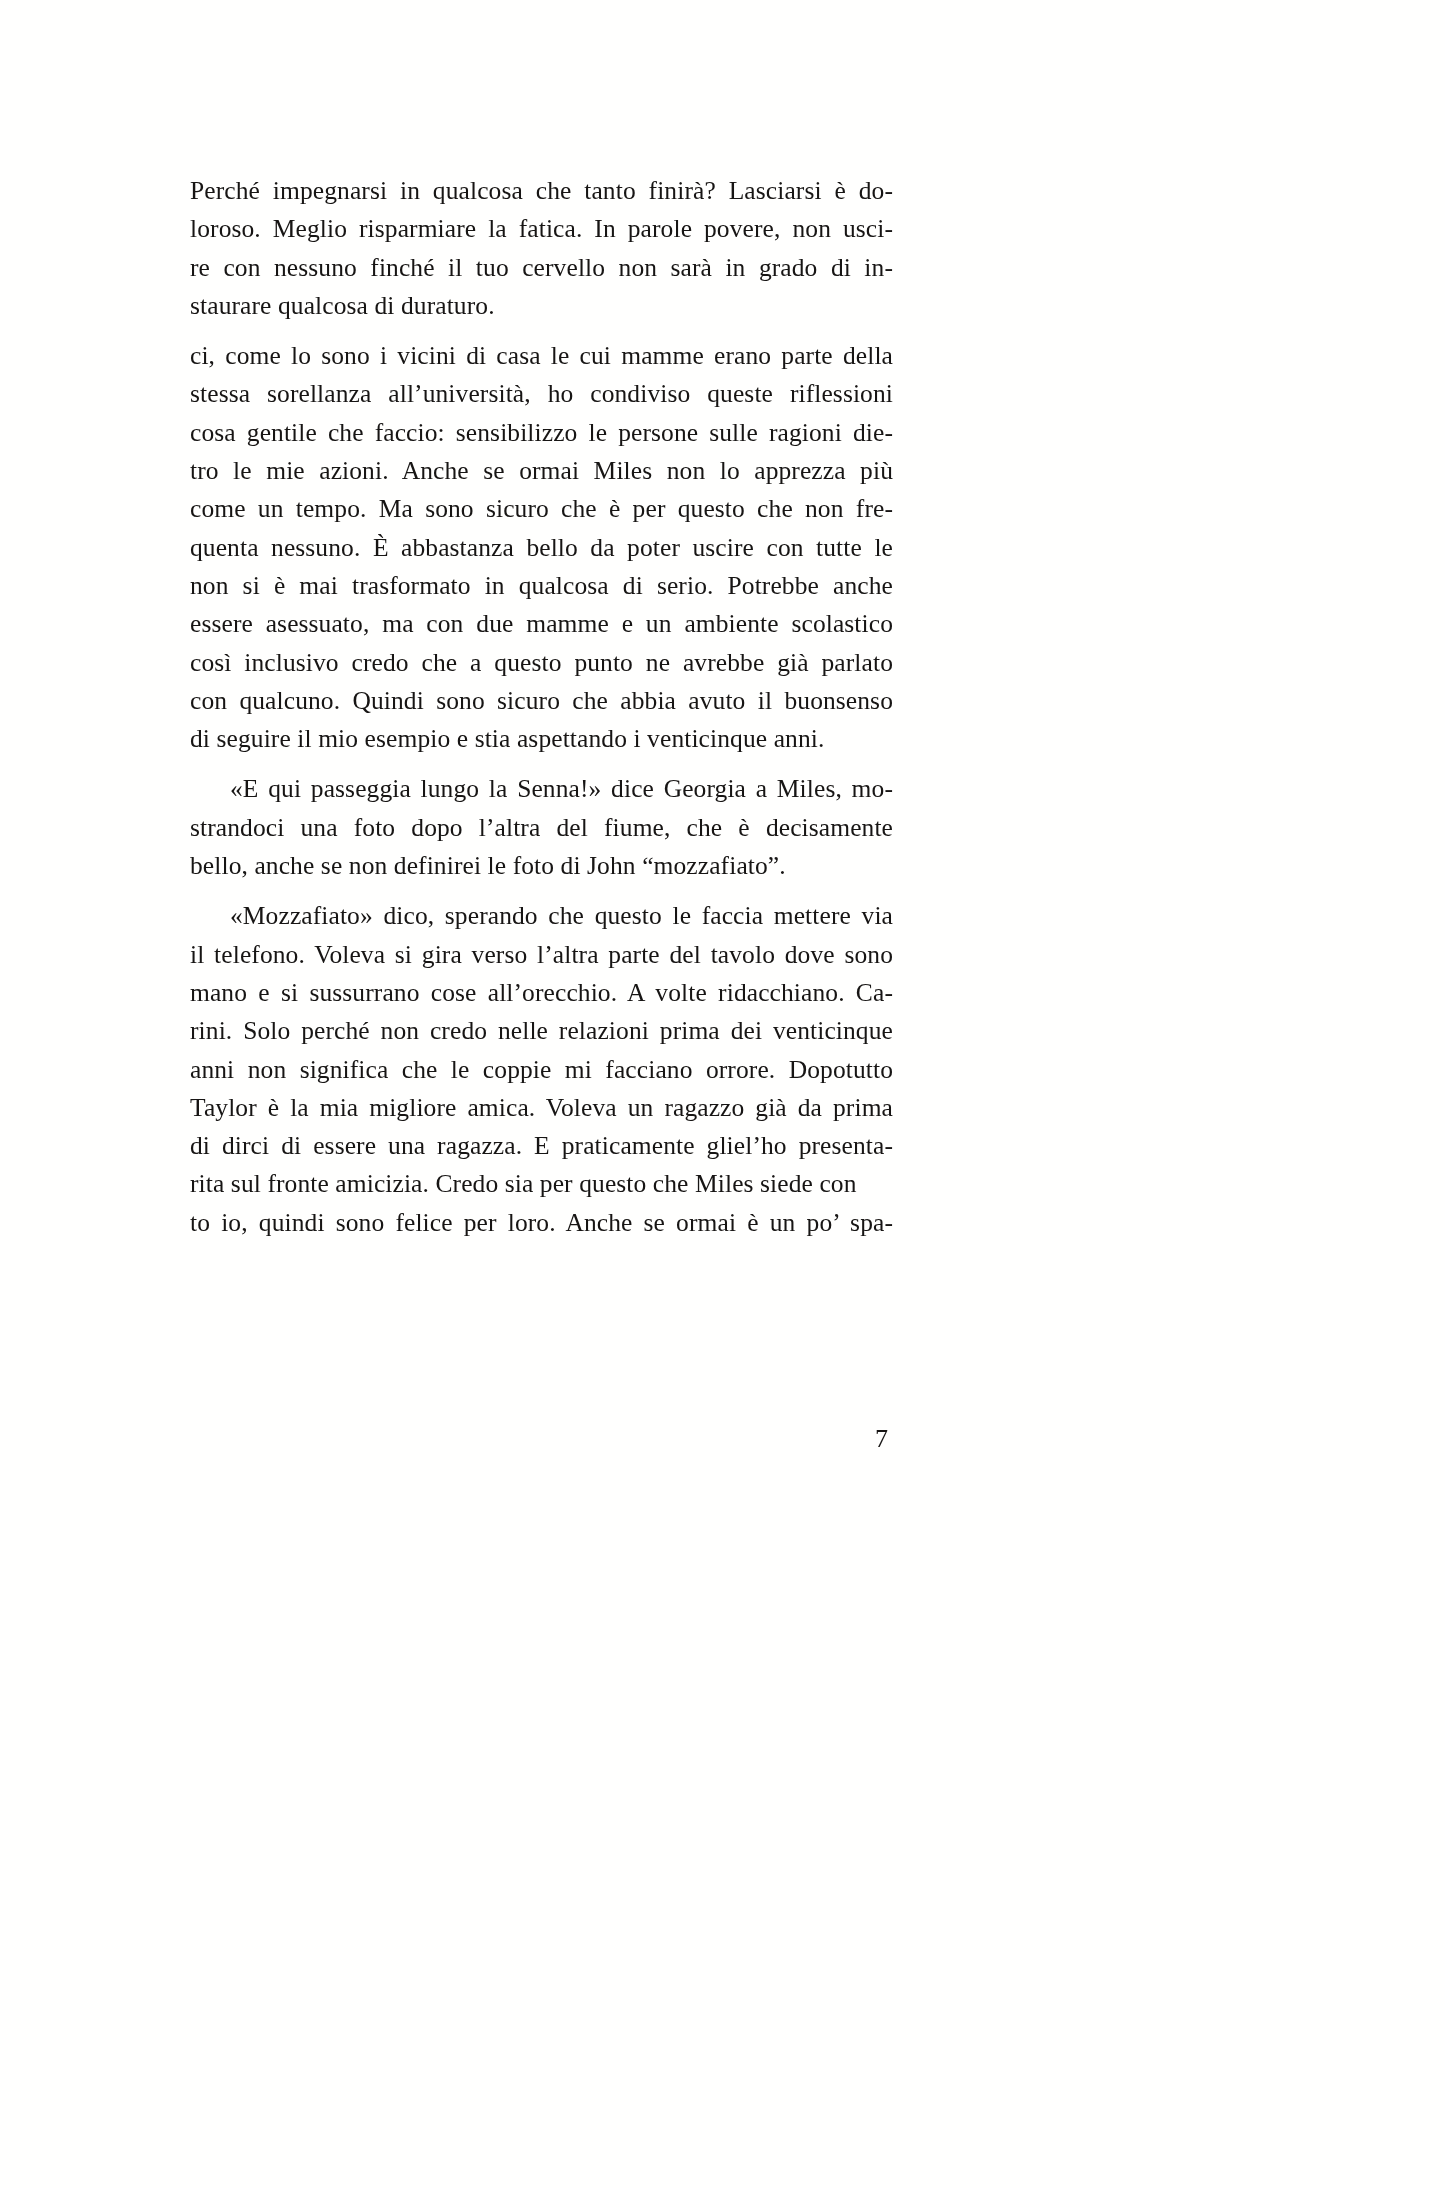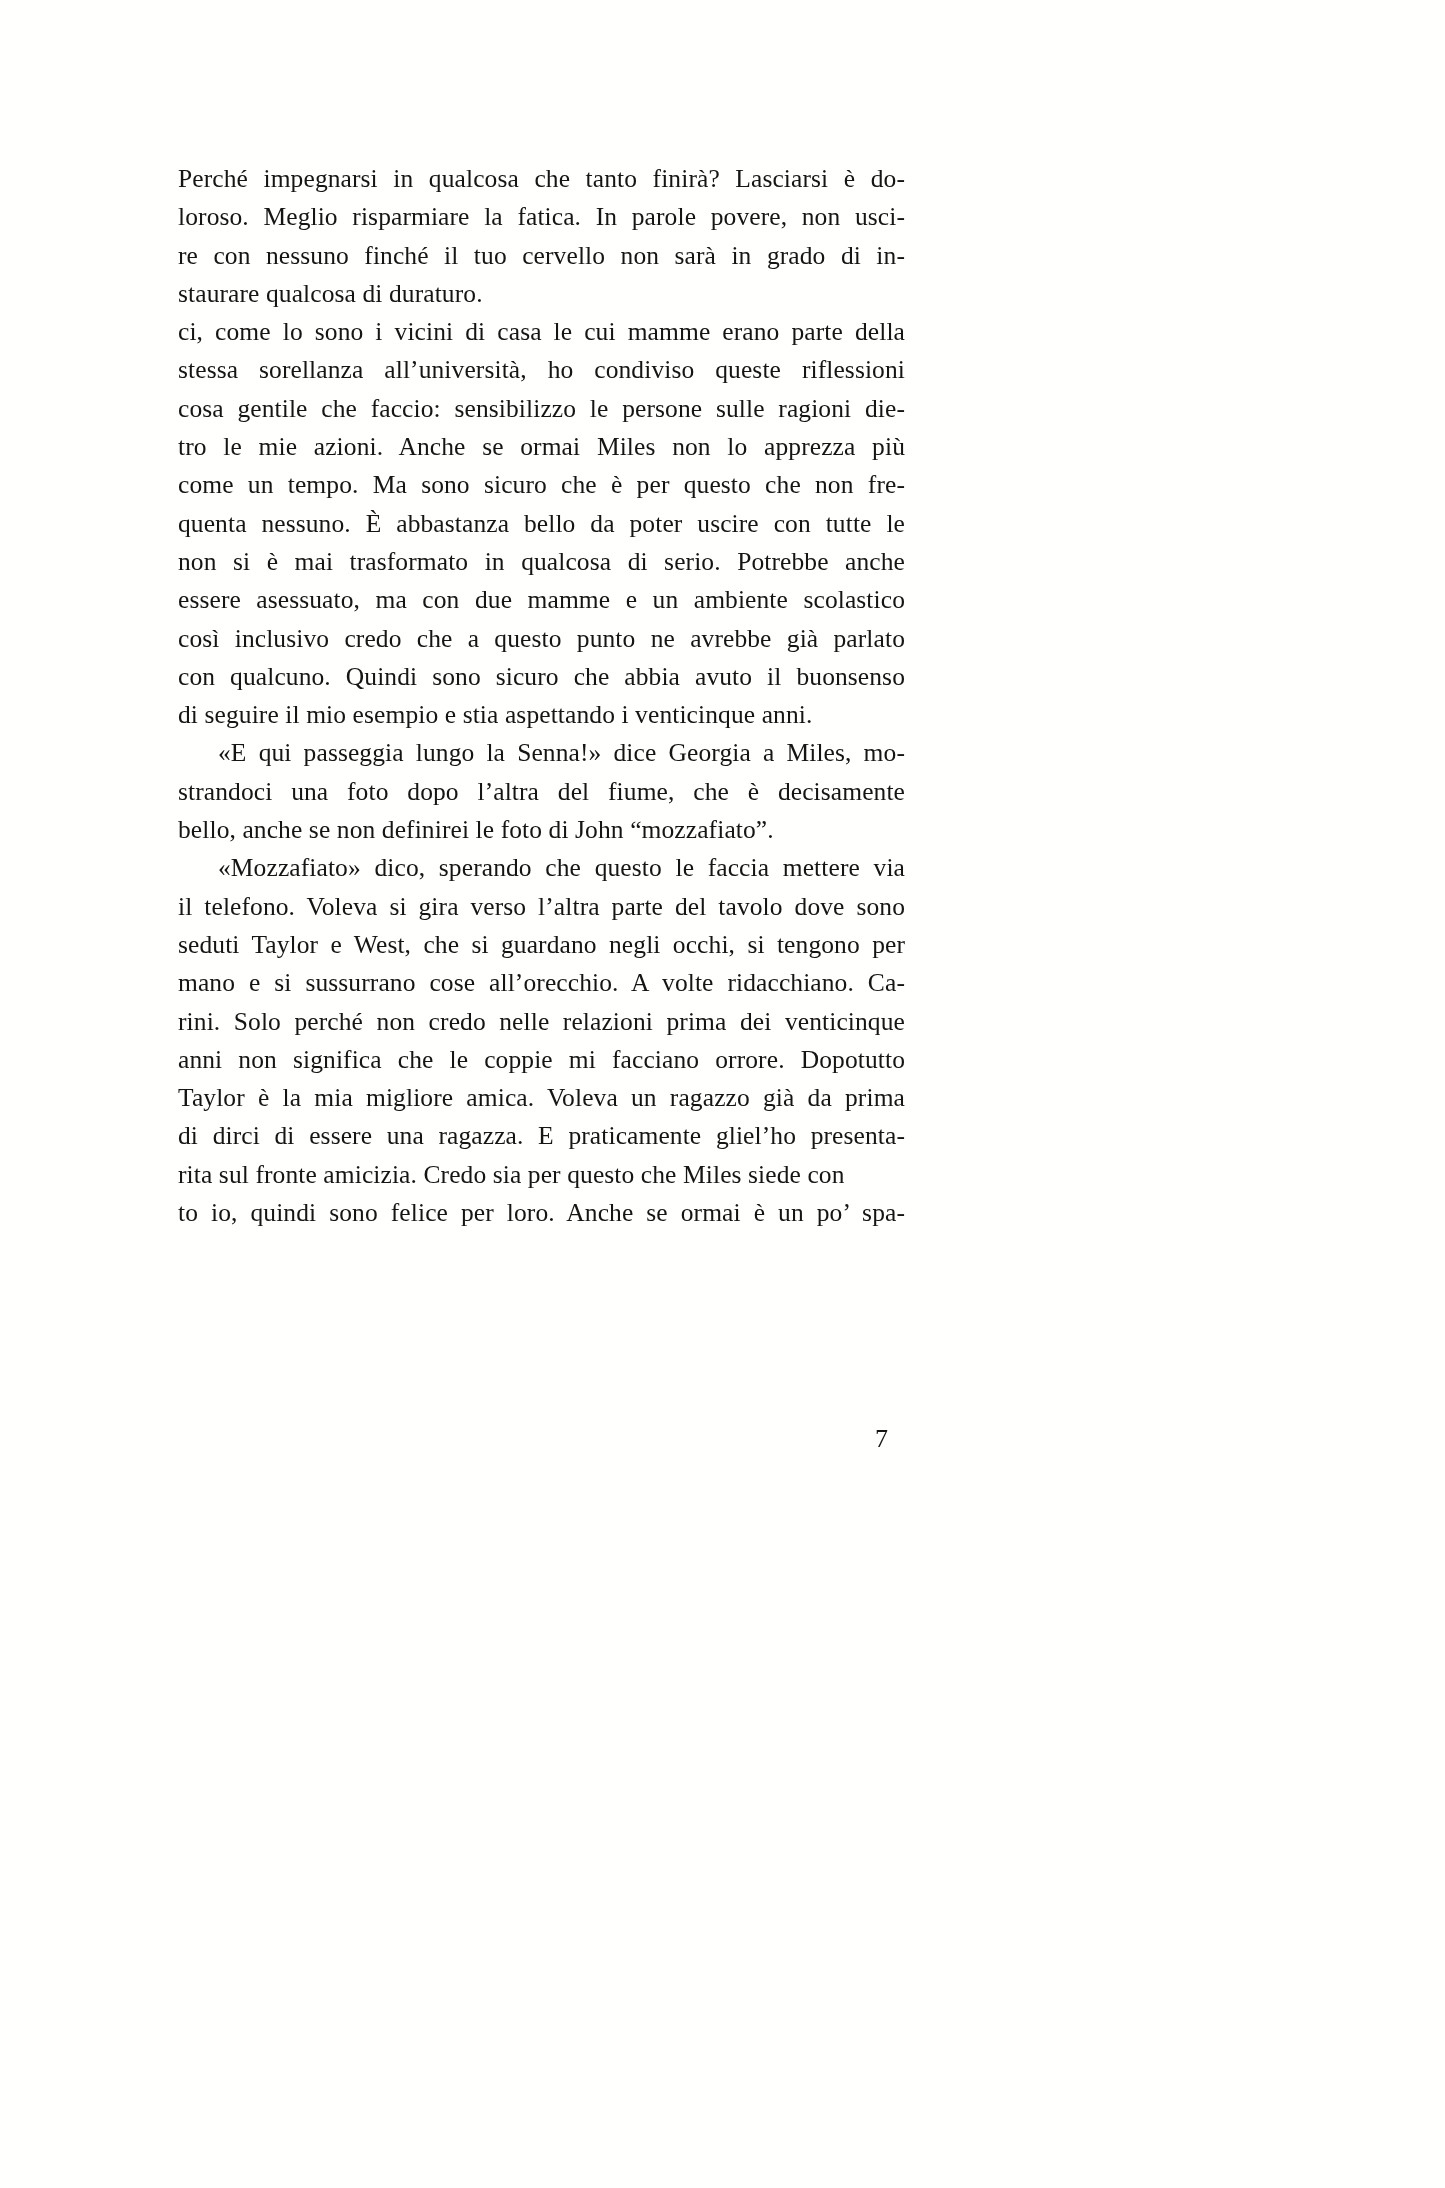--- a/index.html
+++ b/index.html
@@ -19,21 +19,21 @@
   .text-block {
     position: absolute;
     left: 178px;
     top: 160px;
     width: 727px;
     font-size: 25.5px;
     line-height: 38.3px;
     letter-spacing: 0.1px;
   }
   .paragraph {
-    margin: 0;
+    margin: 12px;
     padding: 0;
   }
   .line {
     text-align: justify;
     text-align-last: justify;
     white-space: normal;
   }
   .line.last {
     text-align: justify;
     text-align-last: left;
@@ -76,21 +76,20 @@
         <div class="line last">di seguire il mio esempio e stia aspettando i venticinque anni.</div>
       </div>
       <div class="paragraph">
         <div class="line indent">«E qui passeggia lungo la Senna!» dice Georgia a Miles, mo-</div>
         <div class="line">strandoci una foto dopo l’altra del fiume, che è decisamente</div>
         <div class="line last">bello, anche se non definirei le foto di John “mozzafiato”.</div>
       </div>
       <div class="paragraph">
         <div class="line indent">«Mozzafiato» dico, sperando che questo le faccia mettere via</div>
         <div class="line">il telefono. Voleva si gira verso l’altra parte del tavolo dove sono</div>
-        <div class="line">seduti Taylor e West, che si guardano negli occhi, si tengono per</div>
         <div class="line">mano e si sussurrano cose all’orecchio. A volte ridacchiano. Ca-</div>
         <div class="line">rini. Solo perché non credo nelle relazioni prima dei venticinque</div>
         <div class="line">anni non significa che le coppie mi facciano orrore. Dopotutto</div>
         <div class="line">Taylor è la mia migliore amica. Voleva un ragazzo già da prima</div>
         <div class="line">di dirci di essere una ragazza. E praticamente gliel’ho presenta-</div>
         <div class="line last">rita sul fronte amicizia. Credo sia per questo che Miles siede con</div>
         <div class="line">to io, quindi sono felice per loro. Anche se ormai è un po’ spa-</div>
       </div>
     </div>
   <div class="page-number">7</div>

